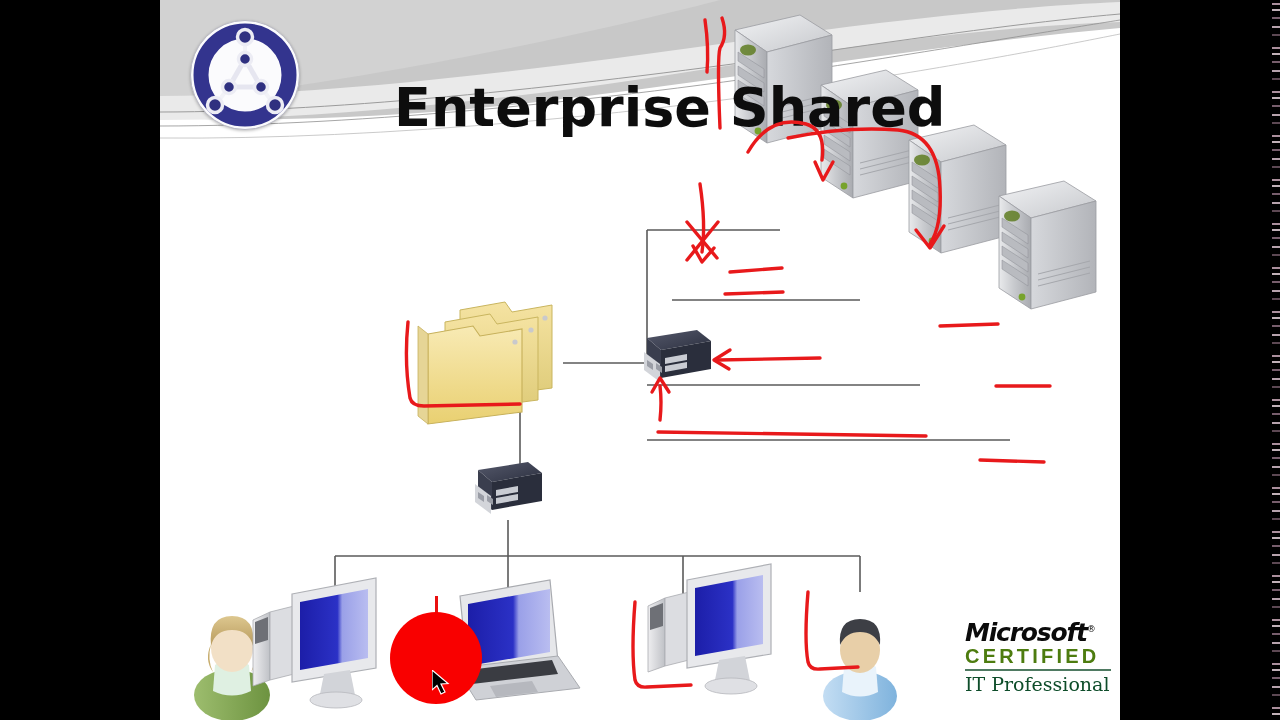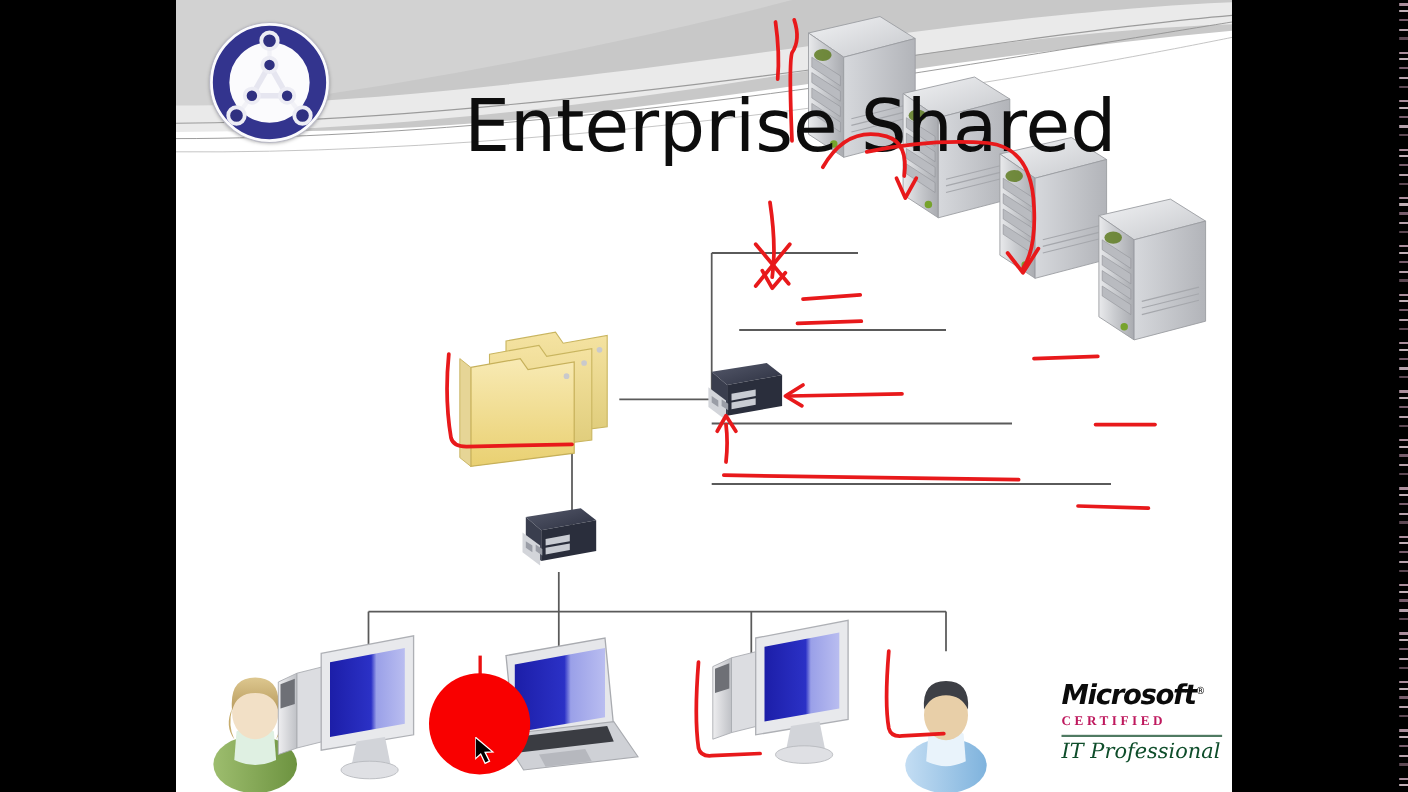--- a/index.html
+++ b/index.html
@@ -70,25 +70,25 @@
     position: absolute;
     left: 0; top: 0;
     width: 960px; height: 150px;
     overflow: hidden;
     pointer-events: none;
   }
 
   
   .slide-title {
     position: absolute;
-    left: 262px;
+    left: 234px;
     top: 76px;
     font-family: "DejaVu Sans", sans-serif;
-    font-size: 66px;
-    font-weight: 400;
+    font-size: 54px;
+    font-weight: 700;
     letter-spacing: 0px;
     color: #0d0d0d;
     white-space: nowrap;
     z-index: 6;
   }
 
   
   .body-text {
     position: absolute;
     left: 36px;
@@ -177,37 +177,36 @@
     letter-spacing: -1.2px;
     line-height: 25px;
   }
   .ms-reg {
     font-size: 9px;
     vertical-align: super;
     font-style: normal;
     font-weight: normal;
   }
   .ms-certified {
-    font-family: Liberation Serif, serif;
+    font-family: Liberation Sans, sans-serif;
     font-weight: bold;
-    font-size: 12px;
-    color: #be185d;
+    font-size: 20px;
+    color: #4d7c0f;
     letter-spacing: 3.2px;
     line-height: 20px;
     padding-top: 1px;
   }
   .ms-rule {
     width: 146px;
     height: 1.5px;
     background: #4f7a62;
     margin: 3px 0 2px 0;
   }
   .ms-prof {
     font-family: "DejaVu Serif", serif;
-    font-style: italic;
     font-size: 19px;
     color: #0e4d2a;
     line-height: 22px;
   }
 </style>
 </head>
 <body>
 
 <div id="screen">
 

